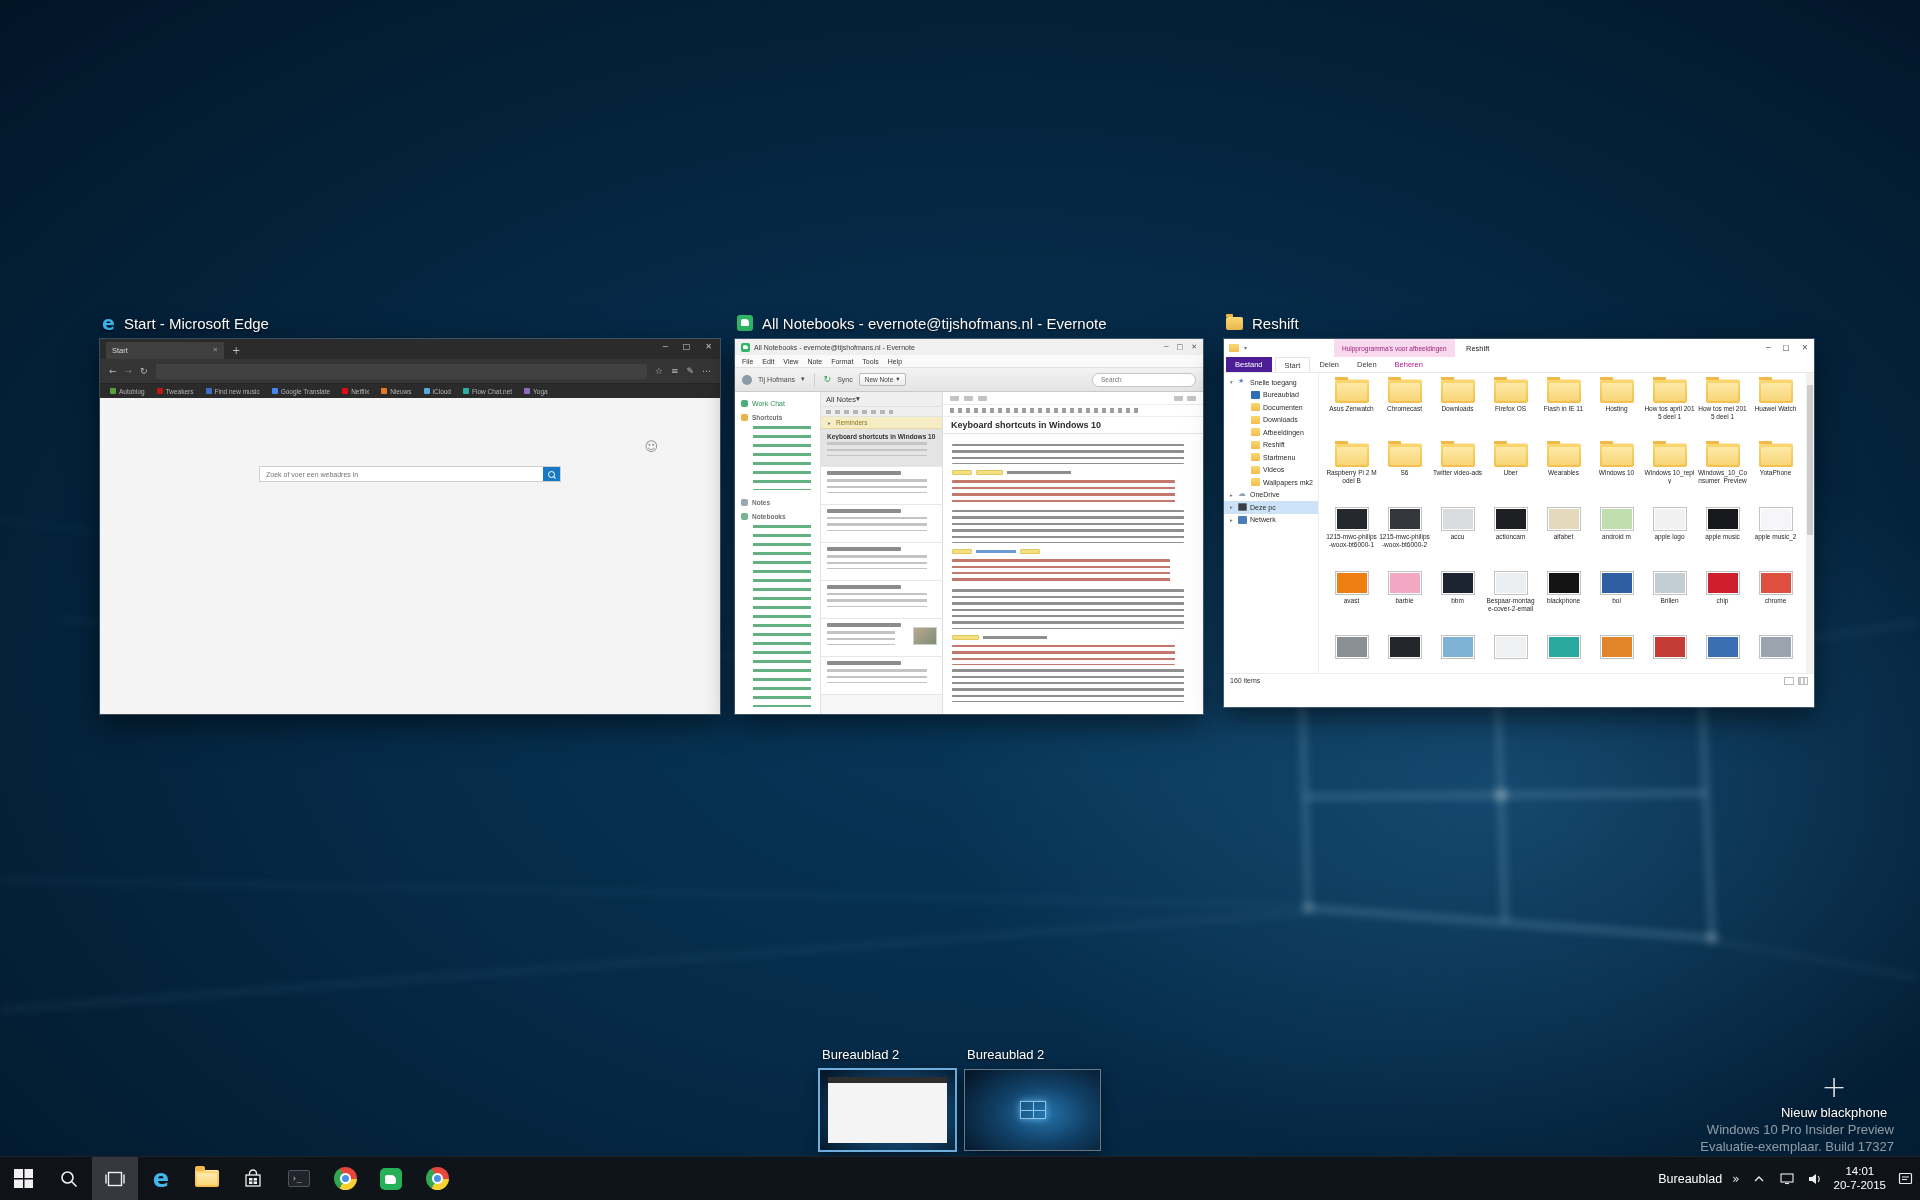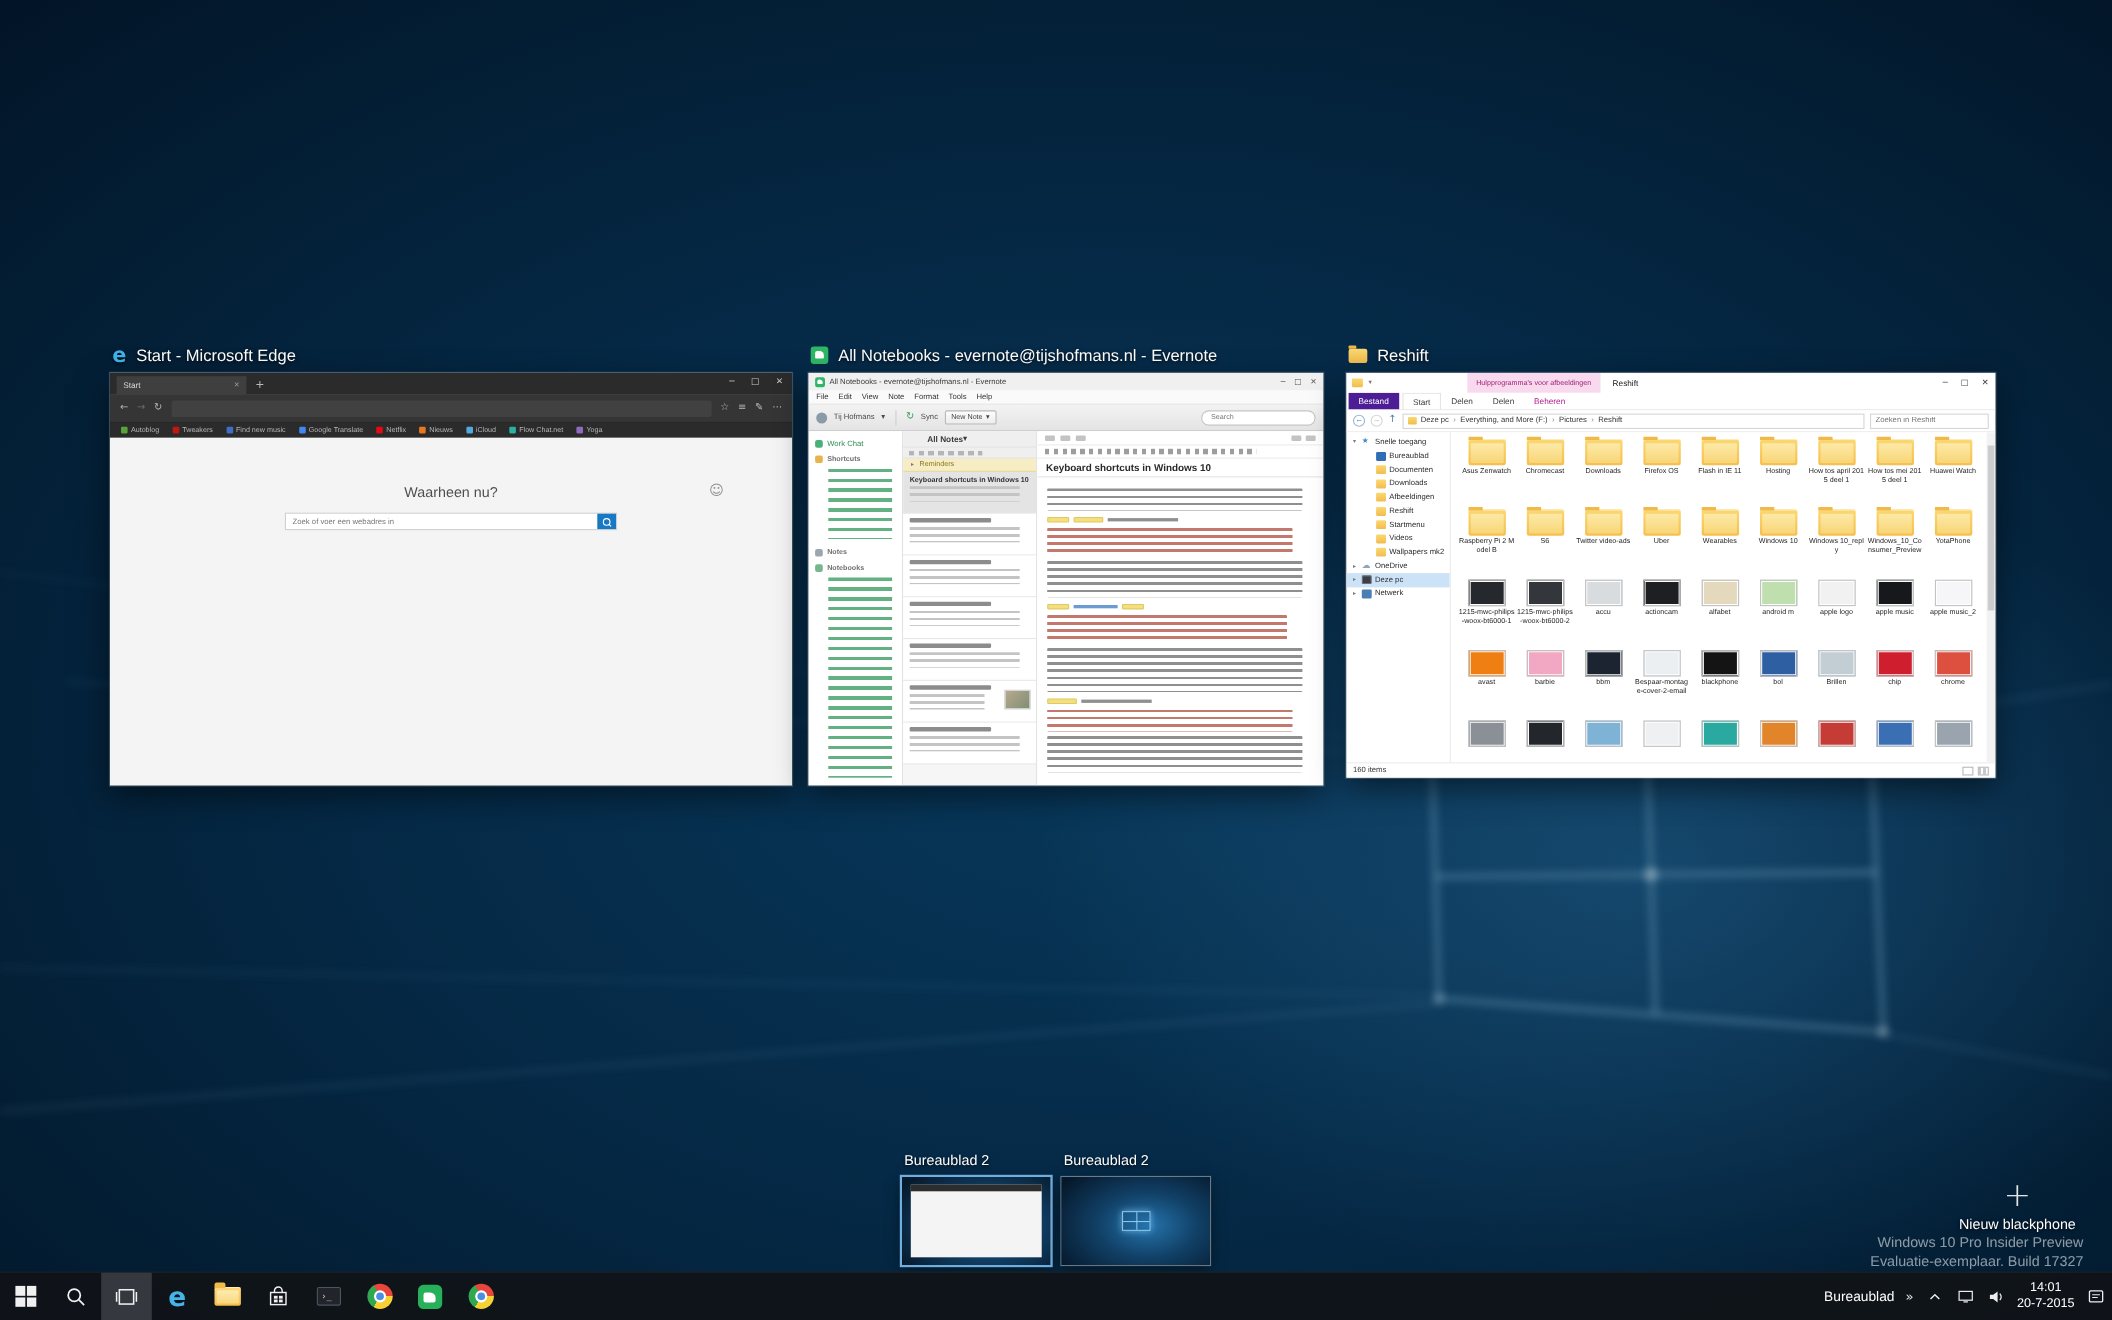--- a/index.html
+++ b/index.html
@@ -71,21 +71,21 @@
 .ev-siderow{height:14px;display:flex;align-items:center;gap:4px;padding:0 6px;color:#2e8f54;white-space:nowrap;}
 .ev-siderow.head{color:#707070;font-weight:bold;font-size:6.5px;}
 .ev-ic{width:7px;height:7px;border-radius:2px;flex:0 0 auto;}
 .ev-ic.chat{background:#49b077;}
 .ev-ic.star{background:#e8b34a;}
 .ev-ic.note{background:#9aa7b0;}
 .ev-ic.book{background:#76b58e;}
 .ev-lines-green{margin:2px 6px 5px 18px;background:repeating-linear-gradient(to bottom,#63b182 0 3px,transparent 3px 9px);width:58px;}
 .h64{height:64px;} .h182{height:182px;}
 .ev-list{width:122px;background:#f6f6f6;border-right:1px solid #dedede;overflow:hidden;}
-.ev-list-head{height:15px;display:flex;align-items:center;gap:0;padding:0 22px;font-size:7.5px;font-weight:bold;color:#3a3a3a;background:#efefef;border-bottom:1px solid #e0e0e0;}
+.ev-list-head{height:15px;display:flex;align-items:center;gap:0;padding:0 5px;font-size:7.5px;font-weight:normal;color:#3a3a3a;background:#efefef;border-bottom:1px solid #e0e0e0;}
 .ev-list-opts{height:10px;background:#efefef;border-bottom:1px solid #e2e2e2;display:flex;align-items:center;padding:0 5px;}
 .ev-list-opts i{display:block;height:4px;width:60%;background:repeating-linear-gradient(90deg,#b5b5b5 0 5px,transparent 5px 9px);}
 .ev-reminders{height:12px;background:#f7edc4;border-bottom:1px solid #e6d79a;display:flex;align-items:center;gap:3px;padding:0 5px;font-size:6.5px;color:#8a7520;}
 .ev-card{background:#fff;border-bottom:1px solid #e6e6e6;padding:4px 6px;height:38px;position:relative;}
 .ev-card.sel{background:#e4e4e4;}
 .ev-card-title{font-size:6.5px;font-weight:bold;color:#333;line-height:7px;max-height:14px;overflow:hidden;margin-bottom:2px;}
 .ev-card .bar{height:4px;width:68%;background:#8c8c8c;border-radius:1px;margin-bottom:4px;}
 .ev-card-lines{height:14px;width:92%;background:repeating-linear-gradient(to bottom,#c4c4c4 0 2.5px,transparent 2.5px 6.5px);}
 .ev-card-img{position:absolute;right:5px;top:8px;width:24px;height:18px;background:linear-gradient(135deg,#b9a98e,#7e8e75);border:1px solid #cfcfcf;}
 .ev-card.with-img .ev-card-lines{width:62%;}
@@ -295,21 +295,20 @@
           <i class="favdot" style="background: rgb(43, 176, 163);"></i>
           <span>Flow Chat.net</span>
         </span>
 
         <span class="fav">
           <i class="favdot" style="background: rgb(142, 107, 191);"></i>
           <span>Yoga</span>
         </span>
       </div>
     <div class="edge-page">
-      <div class="edge-h1">Waarheen nu?</div>
       <div class="edge-search">
         <input placeholder="Zoek of voer een webadres in" style="">
         <span class="go"></span>
       </div>
       <span class="edge-smiley gl gl-smiley"></span>
     </div>
   </div>
 </div>
 
 <div class="card" id="card-evernote">
@@ -475,34 +474,20 @@
       </div>
     </div>
     <div class="ex-tabs">
 
     <span class="extab file">Bestand</span>
         <span class="extab on">Start</span>
         <span class="extab">Delen</span>
         <span class="extab">Delen</span>
         <span class="extab ctx">Beheren</span>
       </div>
-    <div class="ex-addr">
-      <span class="navbtn">←</span>
-      <span class="navbtn off">→</span>
-      <span class="upbtn gl gl-up"></span>
-      <div class="crumbbox">
-        <span class="mini-folder"></span>
-
-      <span class="crumb">Deze pc</span>
-          <span class="crumb">Everything, and More (F:)</span>
-          <span class="crumb">Pictures</span>
-          <span class="crumb">Reshift</span>
-        </div>
-      <input class="exsearch" placeholder="Zoeken in Reshift" style="">
-    </div>
     <div class="ex-body">
       <div class="ex-nav">
 
           <div class="nrow l0">
             <span class="tri">▾</span>
             <span class="nico star"></span>
             <span>Snelle toegang</span>
           </div>
 
           <div class="nrow l1">

